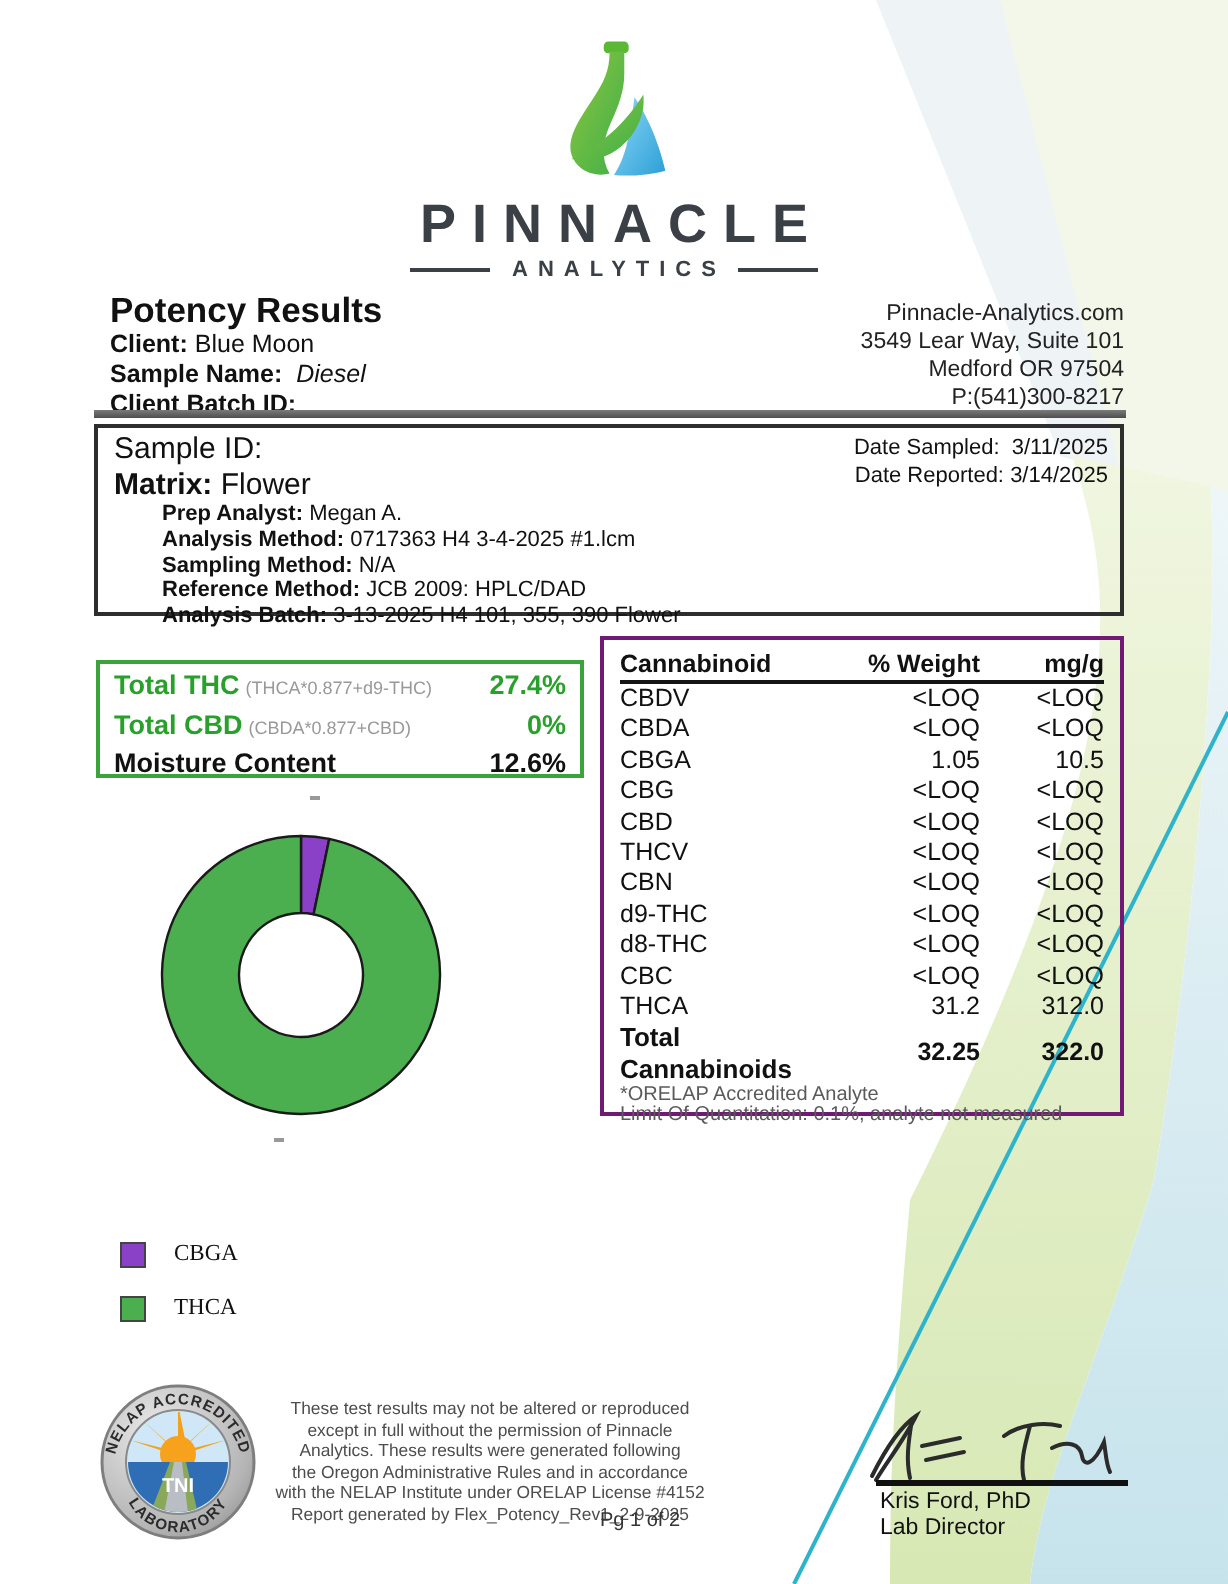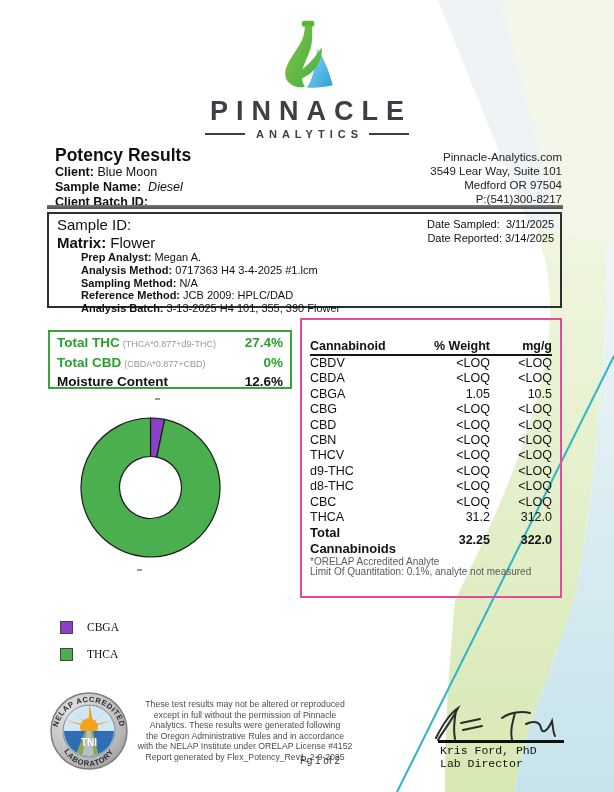--- a/index.html
+++ b/index.html
@@ -30,21 +30,21 @@
   .info-line{font-size:11px;line-height:12.8px;padding-left:24px;}
   .dates{position:absolute;top:4px;right:6px;font-size:11px;line-height:13.5px;text-align:right;}
   
   .summary-box{left:48px;top:330px;width:244px;height:59px;border:2px solid #3aa33a;box-sizing:border-box;padding:2px 7px;}
   .sum-row{display:flex;align-items:baseline;line-height:17.5px;}
   .sum-label{font-size:13.5px;font-weight:bold;}
   .sum-formula{font-size:9px;color:#999;margin-left:3px;}
   .sum-val{margin-left:auto;font-size:13.5px;font-weight:bold;}
   .green{color:#2aa02c;}
   
-  .table-box{left:300px;top:318px;width:262px;height:280px;border:2px solid #ec4899;box-sizing:border-box;padding:18px 8px;}
+  .table-box{left:300px;top:318px;width:262px;height:240px;border:2px solid #701a75;box-sizing:border-box;padding:4px 8px;}
   table{width:100%;border-collapse:collapse;font-size:12.5px;}
   th{font-weight:bold;border-bottom:2px solid #151515;padding:0;line-height:16px;}
   td{padding:0;line-height:15.4px;}
   .c1{text-align:left;}
   .c2{text-align:right;width:72px;}
   .c3{text-align:right;width:62px;}
   .total-row td{font-weight:bold;}
   .total-row .c1{font-size:13px;}
   .footnote{font-size:10px;color:#5a5a5a;line-height:10px;margin-top:1px;}
   
@@ -53,21 +53,21 @@
   .legend{left:60px;top:620px;}
   .legend-item{display:flex;align-items:center;margin-bottom:13px;height:14px;}
   .swatch{width:13px;height:13px;border:1px solid #444;box-sizing:border-box;}
   .legend-label{margin-left:14px;font-family:"Liberation Serif",serif;font-size:11.5px;color:#111;}
   
   .seal{left:49px;top:690px;}
   .disclaimer{left:123px;top:699px;width:244px;text-align:center;font-size:8.7px;line-height:10.6px;color:#4d4d4d;white-space:pre-line;}
   .pgnum{left:300px;top:755px;width:122px;text-align:left;font-size:10px;color:#333;}
   .sig-svg{left:428px;top:696px;}
   .sig-line{left:438px;top:740px;width:126px;height:3px;background:#101010;}
-  .signer{left:440px;top:745px;font-size:11.5px;line-height:12.5px;font-family:Liberation Mono, monospace;}
+  .signer{left:440px;top:745px;font-size:11.5px;line-height:12.5px;}
 </style>
 </head>
 <body>
 
 <svg id="bg" width="614" height="792" viewBox="0 0 614 792">
   <defs>
     <linearGradient id="gBandGreen" x1="0" y1="0" x2="0" y2="1">
       <stop offset="0" stop-color="#f0f6e0"></stop>
         <stop offset="1" stop-color="#d7e8b4"></stop>
     </linearGradient>
@@ -183,26 +183,26 @@
           <td class="c1">CBG</td>
           <td class="c2">&lt;LOQ</td>
           <td class="c3">&lt;LOQ</td>
         </tr>
         <tr>
           <td class="c1">CBD</td>
           <td class="c2">&lt;LOQ</td>
           <td class="c3">&lt;LOQ</td>
         </tr>
         <tr>
+          <td class="c1">THCV</td>
+          <td class="c2">&lt;LOQ</td>
+          <td class="c3">&lt;LOQ</td>
+        </tr>
+        <tr>
           <td class="c1">CBN</td>
-          <td class="c2">&lt;LOQ</td>
-          <td class="c3">&lt;LOQ</td>
-        </tr>
-        <tr>
-          <td class="c1">THCV</td>
           <td class="c2">&lt;LOQ</td>
           <td class="c3">&lt;LOQ</td>
         </tr>
         <tr>
           <td class="c1">d9-THC</td>
           <td class="c2">&lt;LOQ</td>
           <td class="c3">&lt;LOQ</td>
         </tr>
         <tr>
           <td class="c1">d8-THC</td>

